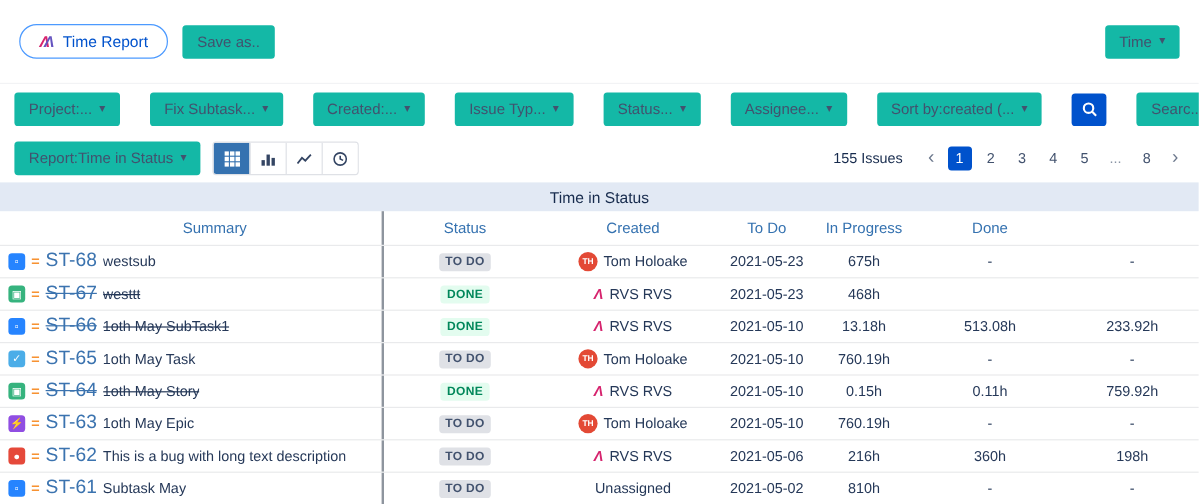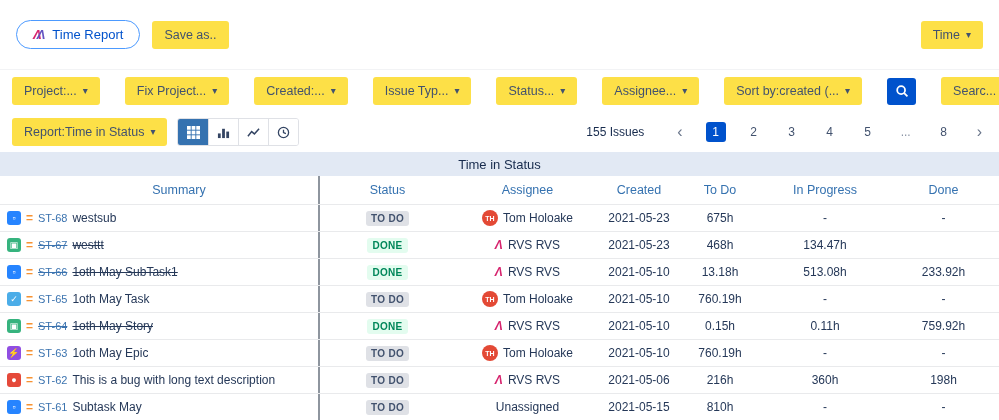--- a/index.html
+++ b/index.html
@@ -13,40 +13,40 @@
 
   
   .topbar { height:70px; display:flex; align-items:center; padding:0 16px; gap:12px;
             border-bottom:1px solid #f2f3f5; }
   .pill { display:inline-flex; align-items:center; gap:7px; background:#fff;
           border:1px solid #4c9aff; border-radius:16px; padding:6px 16px;
           color:#0052cc; font-size:13px; cursor:pointer; }
   .logo { display:inline-flex; font-weight:800; font-style:italic; font-size:13px; line-height:1; }
   .logo .l1 { color:#d6246e; }
   .logo .l2 { color:#6554c0; margin-left:-5px; }
-  .btn { background:#fde047; border:none; border-radius:3px; padding:7px 12px;
+  .btn { background:#14b8a6; border:none; border-radius:3px; padding:7px 12px;
          font-size:12.5px; color:#42526e; display:inline-flex; align-items:center;
          gap:6px; cursor:pointer; white-space:nowrap; }
   .chev { font-size:10px; color:#42526e; line-height:1; }
   .more { margin-left:auto; }
 
   
   .filterbar { height:42px; display:flex; align-items:center; gap:25px; padding:0 12px; }
   .search-btn { margin-left:auto; width:29px; height:27px; background:#0052cc; border:none;
                 border-radius:3px; display:flex; align-items:center; justify-content:center;
                 cursor:pointer; flex:none; }
 
   
   .reportbar { height:40px; display:flex; align-items:center; gap:10px; padding:0 12px; }
   .view-group { display:inline-flex; border:1px solid #dfe1e6; border-radius:3px; overflow:hidden; }
   .vbtn { width:30px; height:26px; display:flex; align-items:center; justify-content:center;
           background:#fff; border:none; border-left:1px solid #dfe1e6; color:#344563; cursor:pointer; }
   .vbtn:first-child { border-left:none; }
   .vbtn.active { background:#3572b0; color:#fff; }
-  .right-group { margin-left:auto; display:flex; align-items:center; gap:18px; }
+  .right-group { margin-left:auto; display:flex; align-items:center; gap:6px; }
   .issues-count { font-size:12px; color:#172b4d; margin-right:10px; }
   .pchev { font-size:16px; color:#6b778c; cursor:pointer; padding:0 5px; line-height:1; }
   .page { min-width:20px; height:20px; display:inline-flex; align-items:center; justify-content:center;
           font-size:12px; color:#42526e; border-radius:3px; padding:0 3px; cursor:pointer; }
   .page.active { background:#0052cc; color:#fff; }
   .page.ellipsis { color:#8993a4; cursor:default; }
 
   
   .band { height:24px; background:#e2e9f4; display:flex; align-items:center; justify-content:center;
           font-size:13px; font-weight:normal; color:#172b4d; }
@@ -56,21 +56,21 @@
         color:#3572b0; font-size:12.5px; cursor:pointer; }
   .summary-h { border-right:2px solid #8e959e;margin-left:40px; }
   .trow { height:27px; border-top:1px solid #e9eaec; }
   .cell { display:flex; align-items:center; justify-content:center; height:100%;
           font-size:12px; color:#253858; }
   .cell.summary { justify-content:flex-start; gap:5px; padding:0 7px;
                   border-right:2px solid #8e959e; overflow:hidden; }
   .type-ico { width:14px; height:14px; border-radius:3px; color:#fff; font-size:9px;
               display:inline-flex; align-items:center; justify-content:center; flex:none; }
   .prio-ico { color:#f79232; font-weight:900; font-size:12px; flex:none; }
-  .ikey { color:#3b73af; font-size:11px; text-decoration:none; cursor:pointer; flex:none; }
+  .ikey { color:#3b73af; font-size:16px; text-decoration:none; cursor:pointer; flex:none; }
   .isummary { font-size:12px; color:#253858; white-space:nowrap; overflow:hidden; text-overflow:ellipsis; }
   .struck { text-decoration:line-through; }
   .badge { display:inline-block; font-size:10px; font-weight:bold; padding:2px 5px;
            border-radius:3px; letter-spacing:.3px; }
   .badge.todo { background:#dfe1e6; color:#42526e; }
   .badge.done { background:#e3fcef; color:#00875a; }
   .cell.assignee { gap:5px; }
   .avatar { flex:none; display:inline-flex; align-items:center; justify-content:center; }
   .av-initials { width:16px; height:16px; border-radius:50%; background:#e34935; color:#fff;
                  font-size:7px; font-weight:bold; }
@@ -94,21 +94,21 @@
     <span class="chev">▾</span>
   </button>
 </div>
 
 <div class="filterbar">
   <button class="btn">
     <span>Project:...</span>
     <span class="chev">▾</span>
   </button>
   <button class="btn">
-    <span>Fix Project...</span>
+    <span>Fix Subtask...</span>
     <span class="chev">▾</span>
   </button>
   <button class="btn">
     <span>Created:...</span>
     <span class="chev">▾</span>
   </button>
   <button class="btn">
     <span>Issue Typ...</span>
     <span class="chev">▾</span>
   </button>
@@ -199,21 +199,20 @@
   </div>
 </div>
 
 <div class="band">
   <span>Time in Status</span>
 </div>
 
 <div class="thead">
   <div class="th summary-h">Summary</div>
   <div class="th">Status</div>
-  <div class="th">Assignee</div>
   <div class="th">Created</div>
   <div class="th">To Do</div>
   <div class="th">In Progress</div>
   <div class="th">Done</div>
 </div>
 
 <div id="tbody">
     <div class="trow">
     <div class="cell summary">
       <span class="type-ico" style="background: rgb(38, 132, 255);">▫</span>
@@ -242,21 +241,20 @@
     </div>
     <div class="cell">
       <span class="badge done">DONE</span>
     </div>
     <div class="cell assignee">
       <span class="avatar av-rvs">Λ</span>
       <span class="aname">RVS RVS</span>
     </div>
     <div class="cell c-created">2021-05-23</div>
     <div class="cell c-todo">468h</div>
-    <div class="cell c-prog">134.47h</div>
   </div>
     <div class="trow">
     <div class="cell summary">
       <span class="type-ico" style="background: rgb(38, 132, 255);">▫</span>
       <span class="prio-ico">=</span>
       <a class="ikey struck">ST-66</a>
       <span class="isummary struck">1oth May SubTask1</span>
     </div>
     <div class="cell">
       <span class="badge done">DONE</span>
@@ -353,18 +351,18 @@
       <a class="ikey">ST-61</a>
       <span class="isummary">Subtask May</span>
     </div>
     <div class="cell">
       <span class="badge todo">TO DO</span>
     </div>
     <div class="cell assignee">
 
       <span class="aname">Unassigned</span>
     </div>
-    <div class="cell c-created">2021-05-15</div>
+    <div class="cell c-created">2021-05-02</div>
     <div class="cell c-todo">810h</div>
     <div class="cell c-prog">-</div>
     <div class="cell c-done">-</div>
   </div>
   </div>
 
 </body></html>

